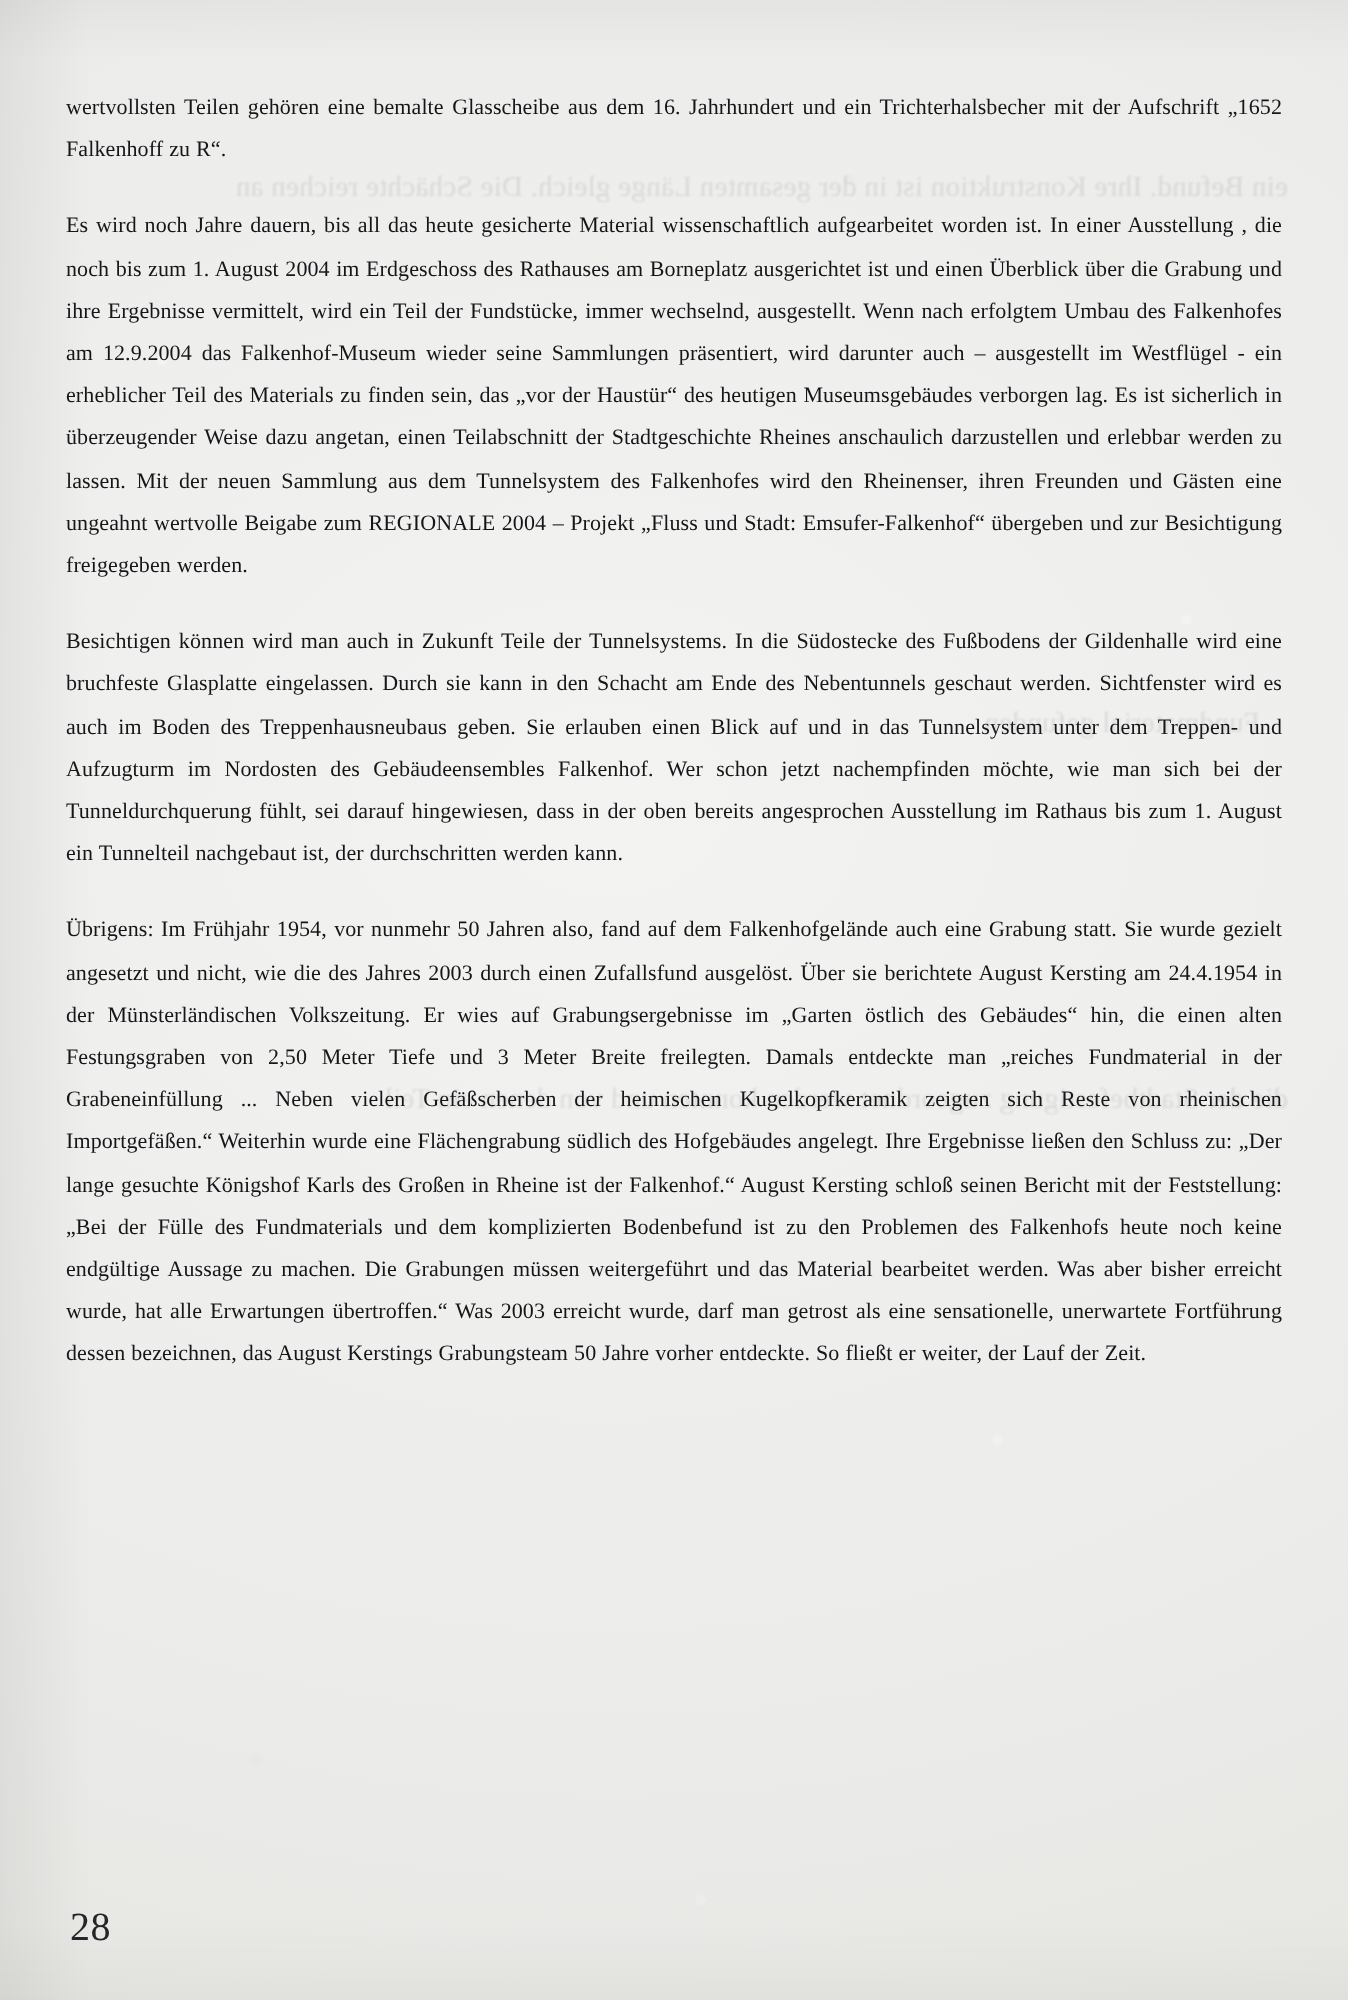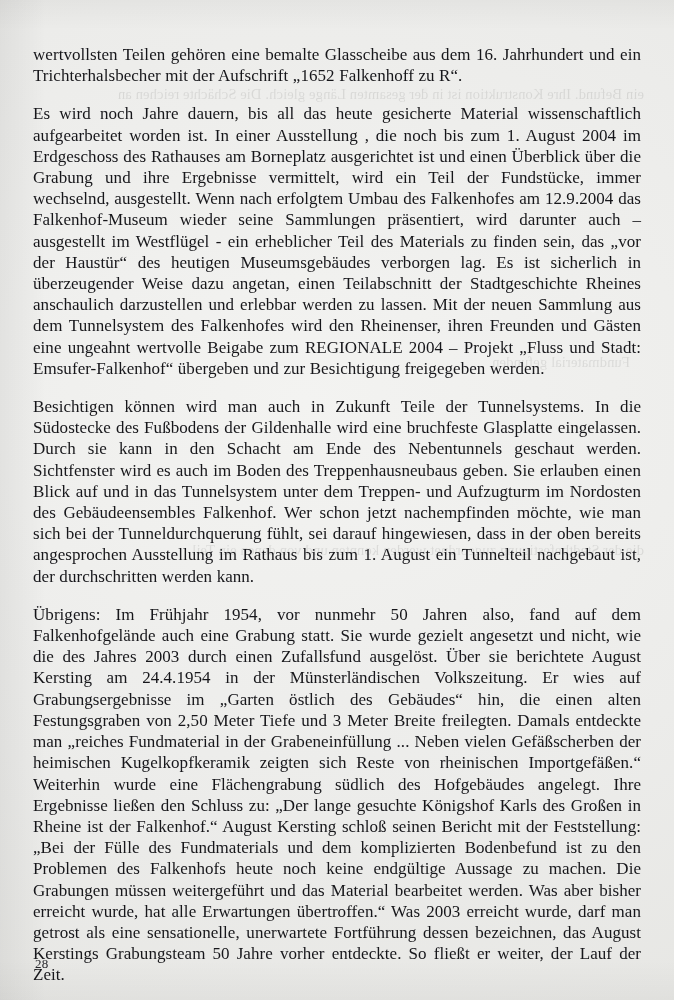--- a/index.html
+++ b/index.html
@@ -83,38 +83,38 @@
   .text-col {
     position: absolute;
     left: 33px;
     top: 44px;
     width: 608px;
   }
 
   p.para {
     margin: 0;
     color: #16161a;
-    font-size: 17px;
+    font-size: 11px;
     line-height: 21.2px;
     text-align: justify;
     text-justify: inter-word;
     letter-spacing: 0.05px;
     word-spacing: 0.2px;
     -webkit-font-smoothing: antialiased;
   }
   p.para + p.para {
     margin-top: 17px;
   }
 
   .page-number {
     position: absolute;
     left: 35px;
     top: 955px;
     color: #25252a;
-    font-size: 13px;
+    font-size: 20px;
     line-height: 18px;
     letter-spacing: 0.3px;
   }
 </style>
 </head>
 <body>
 
 <div class="page">
 
   <div class="grain"></div>

